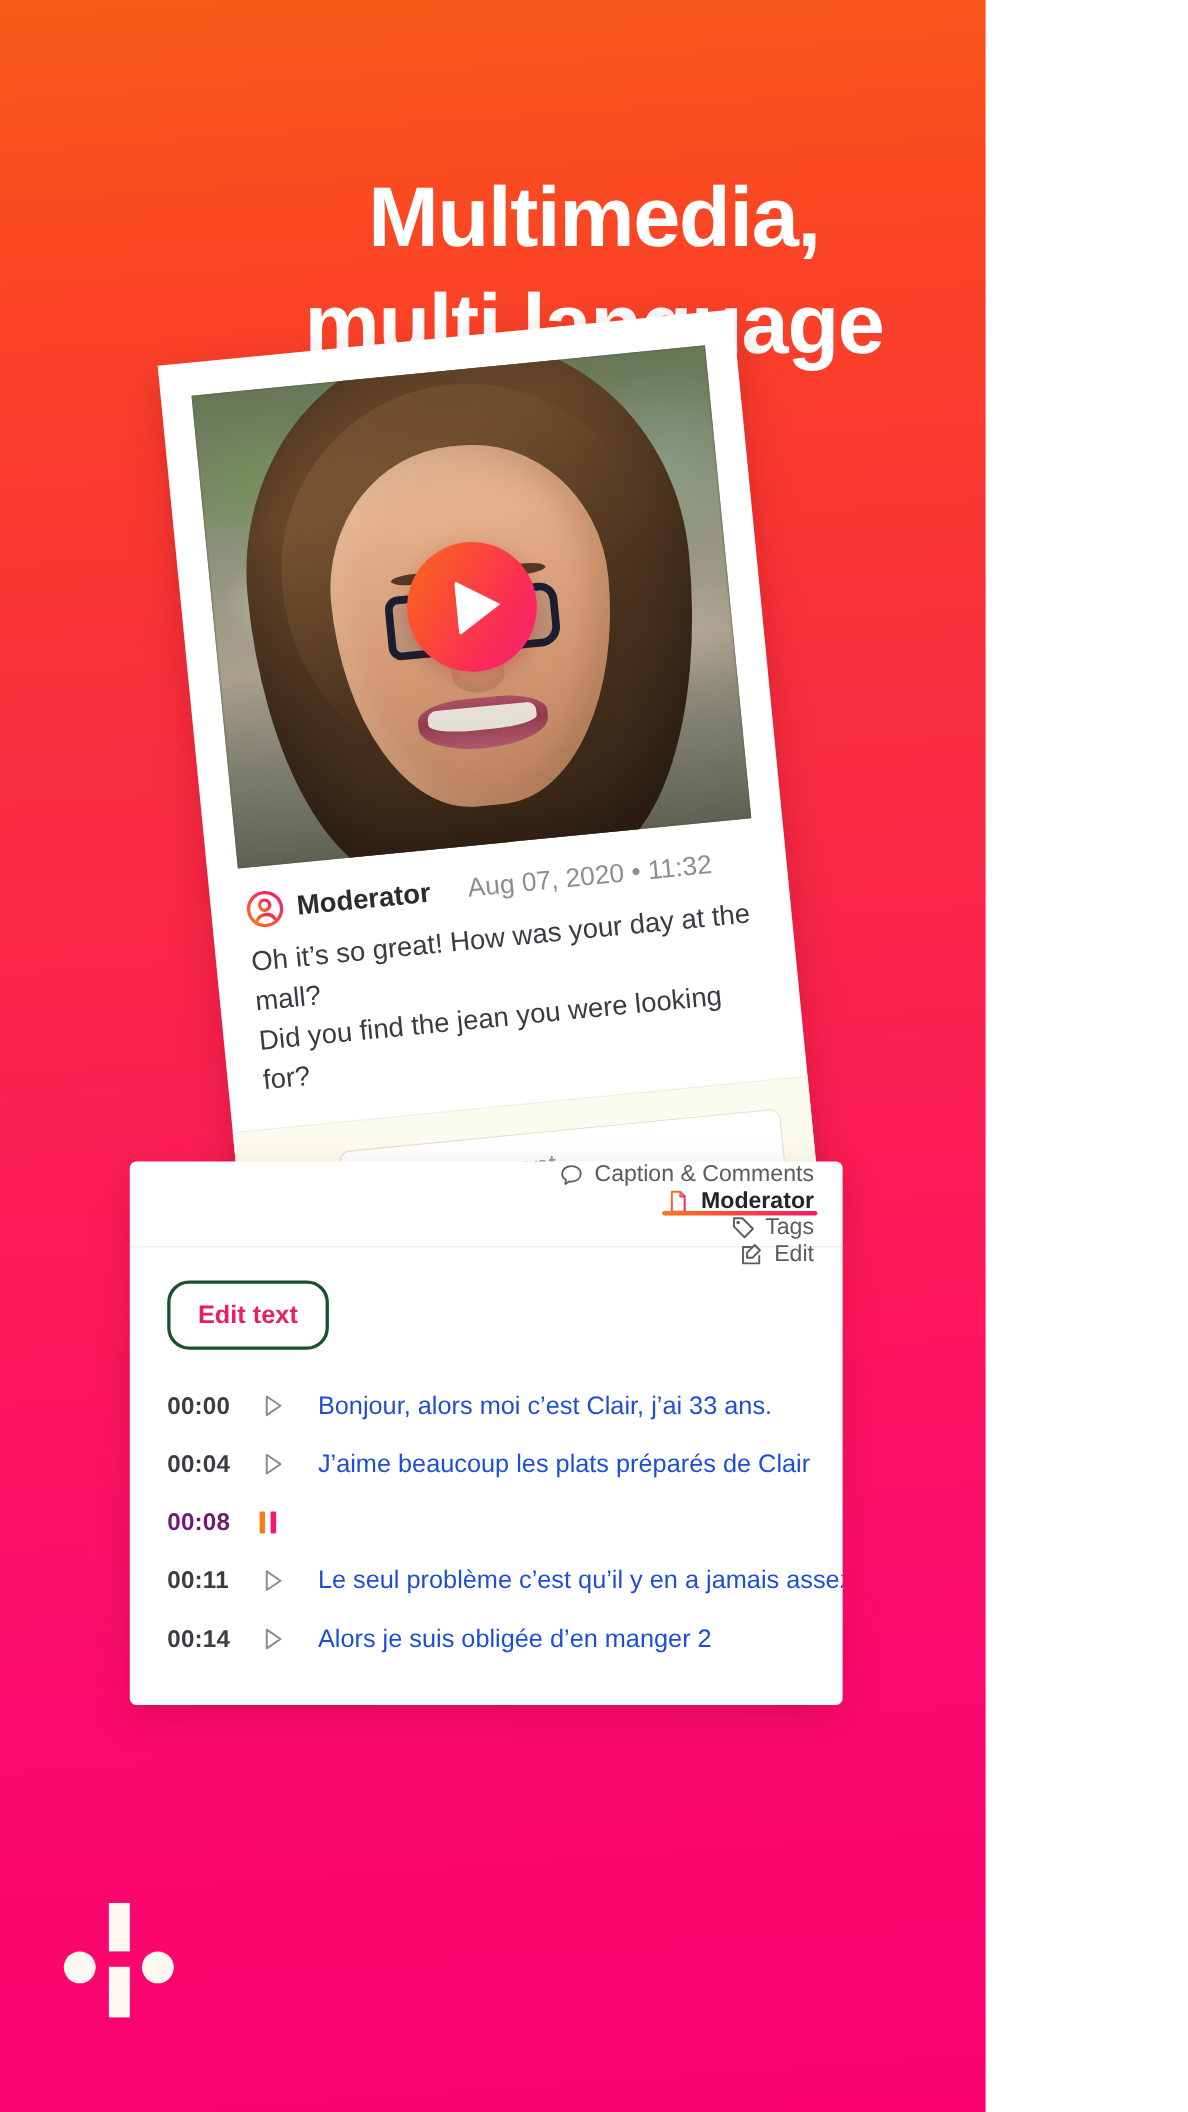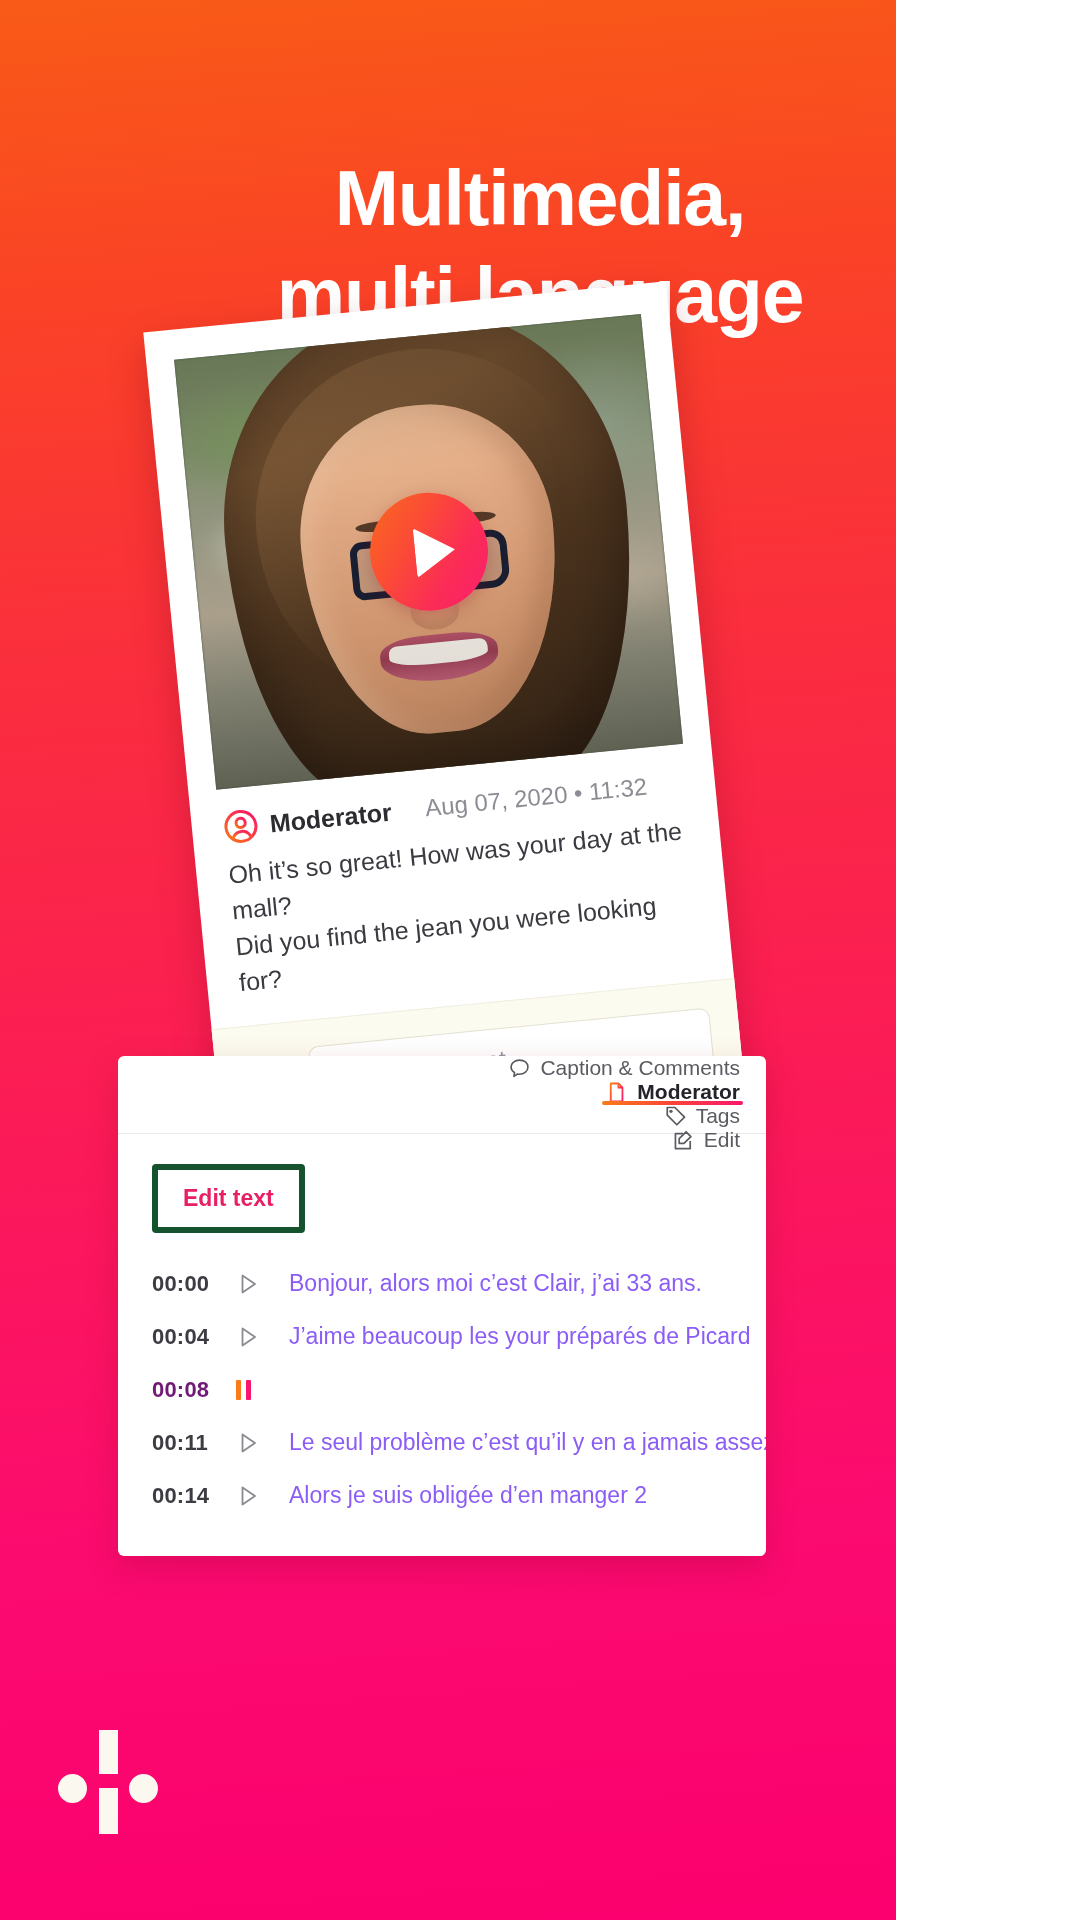--- a/index.html
+++ b/index.html
@@ -260,22 +260,22 @@
     content: "";
     position: absolute;
     left: 6px; right: 6px; bottom: -1px;
     height: 4px;
     border-radius: 2px;
     background: linear-gradient(90deg, #F97B1A 0%, #FA4935 45%, #F9166C 100%);
   }
   .panel-body { padding: 30px 34px 34px 34px; }
   .edit-btn {
     display: inline-block;
-    border: 6px solid #14532d;
-    border-radius: 4px;
+    border: 3px solid #14532d;
+    border-radius: 20px;
     color: #E81F63;
     font-size: 23px;
     font-weight: 700;
     padding: 15px 25px;
     background: #FFFFFF;
     margin-bottom: 24px;
   }
   .tline {
     display: flex;
     align-items: center;
@@ -285,21 +285,21 @@
     width: 84px;
     flex: none;
     font-size: 22px;
     font-weight: 700;
     color: #3c3c43;
     letter-spacing: 0.2px;
   }
   .tline .tic { width: 44px; flex: none; display: flex; align-items: center; }
   .tline .tx {
     font-size: 23px;
-    color: #8b5cf6;
+    color: #1d4ed8;
     padding: 5px 9px;
     border-radius: 4px;
     white-space: nowrap;
   }
   .tline.active .tm { color: #701a75; }
   .tline.active .tx { background: #FDE6EC; }
   .pause-ico { display: flex; }
   .pause-ico i { display: block; width: 5px; height: 20px; border-radius: 1px; }
   .pause-ico i.a { background: #F97B1A; margin-right: 5px; }
   .pause-ico i.b { background: #F9166C; }
@@ -467,21 +467,21 @@
           <div class="tx">Bonjour, alors moi c’est Clair, j’ai 33 ans.</div>
         </div>
 
         <div class="tline">
           <div class="tm">00:04</div>
           <div class="tic">
             <svg viewBox="0 0 24 24" width="24" height="24">
               <path d="M6.5 3.5 L19 12 L6.5 20.5 Z" fill="none" stroke="#8a8a91" stroke-width="1.8" stroke-linejoin="round"></path>
             </svg>
           </div>
-          <div class="tx">J’aime beaucoup les your préparés de Picard</div>
+          <div class="tx">J’aime beaucoup les plats préparés de Clair</div>
         </div>
 
         <div class="tline active">
           <div class="tm">00:08</div>
           <div class="tic">
             <span class="pause-ico">
               <i class="a"></i>
               <i class="b"></i>
             </span>
           </div>

